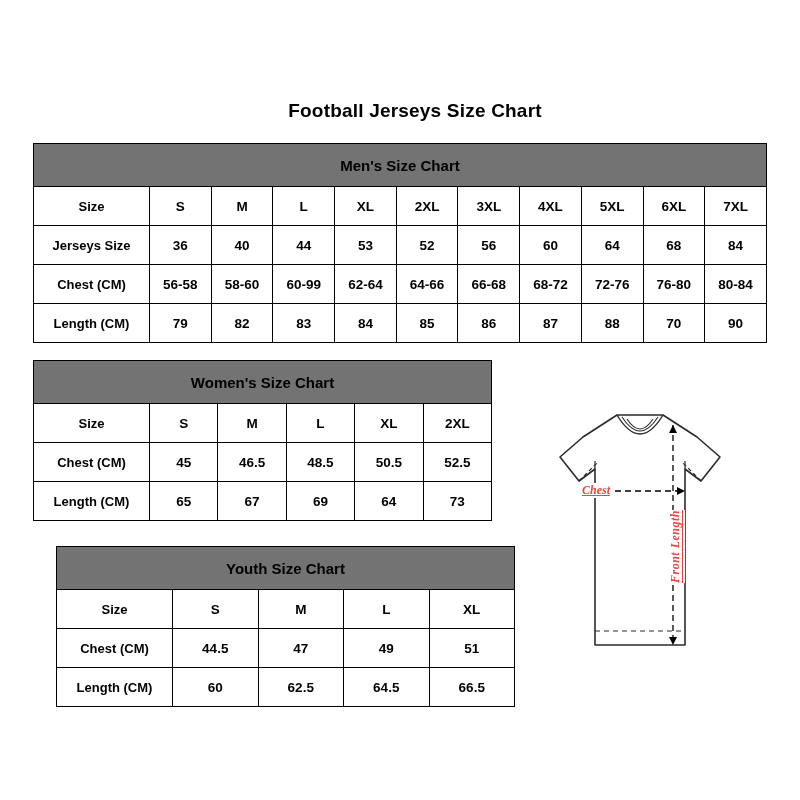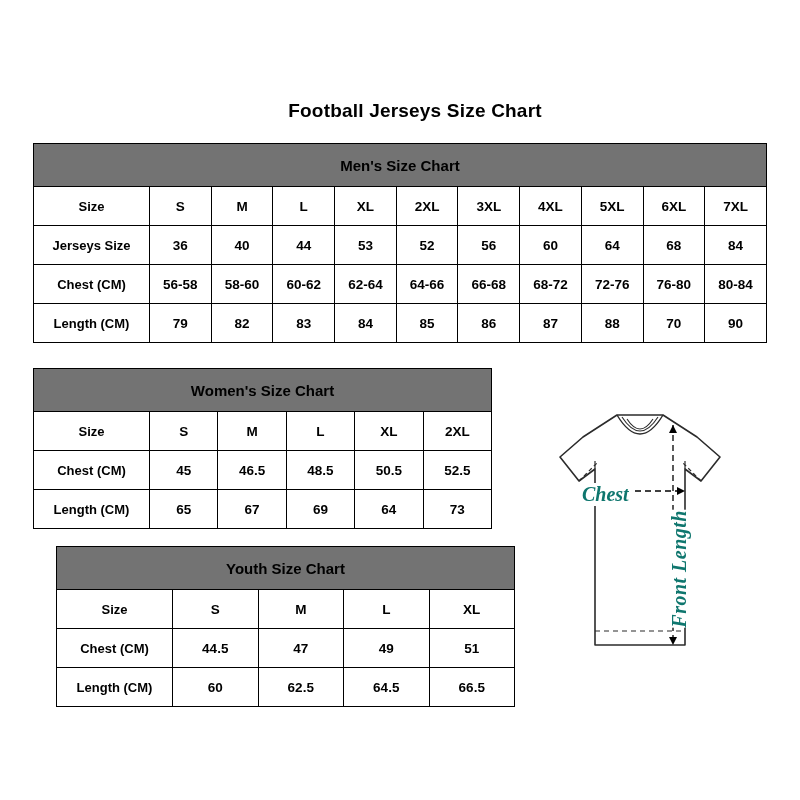--- a/index.html
+++ b/index.html
@@ -60,21 +60,21 @@
     top: 143px;
     width: 734px;
   }
   #mens-table-wrap table { width: 734px; }
   #mens-table-wrap col.label-col { width: 116px; }
 
   
   #womens-table-wrap {
     position: absolute;
     left: 33px;
-    top: 368px;
+    top: 360px;
     width: 459px;
   }
   #womens-table-wrap table { width: 459px; }
   #womens-table-wrap col.label-col { width: 116px; }
 
   
   #youth-table-wrap {
     position: absolute;
     left: 33px;
     top: 546px;
@@ -89,24 +89,25 @@
     left: 505px;
     top: 395px;
     width: 270px;
     height: 290px;
   }
   .measure-label {
     position: absolute;
     font-family: "Liberation Serif", serif;
     font-style: italic;
     font-weight: bold;
-    font-size: 20px;
-    color: #0f766e;
+    font-size: 12px;
+    color: #ef4444;
     background: #ffffff;
     padding: 0 2px;
+    text-decoration: underline;
   }
   #chest-label {
     left: 75px;
     top: 88px;
   }
   #front-length-label {
     left: 161px;
     top: 115px;
     writing-mode: vertical-rl;
     text-orientation: mixed;
@@ -161,21 +162,21 @@
         <td>56</td>
         <td>60</td>
         <td>64</td>
         <td>68</td>
         <td>84</td>
       </tr>
       <tr>
         <td class="row-label">Chest (CM)</td>
         <td>56-58</td>
         <td>58-60</td>
-        <td>60-62</td>
+        <td>60-99</td>
         <td>62-64</td>
         <td>64-66</td>
         <td>66-68</td>
         <td>68-72</td>
         <td>72-76</td>
         <td>76-80</td>
         <td>80-84</td>
       </tr>
       <tr>
         <td class="row-label">Length (CM)</td>

